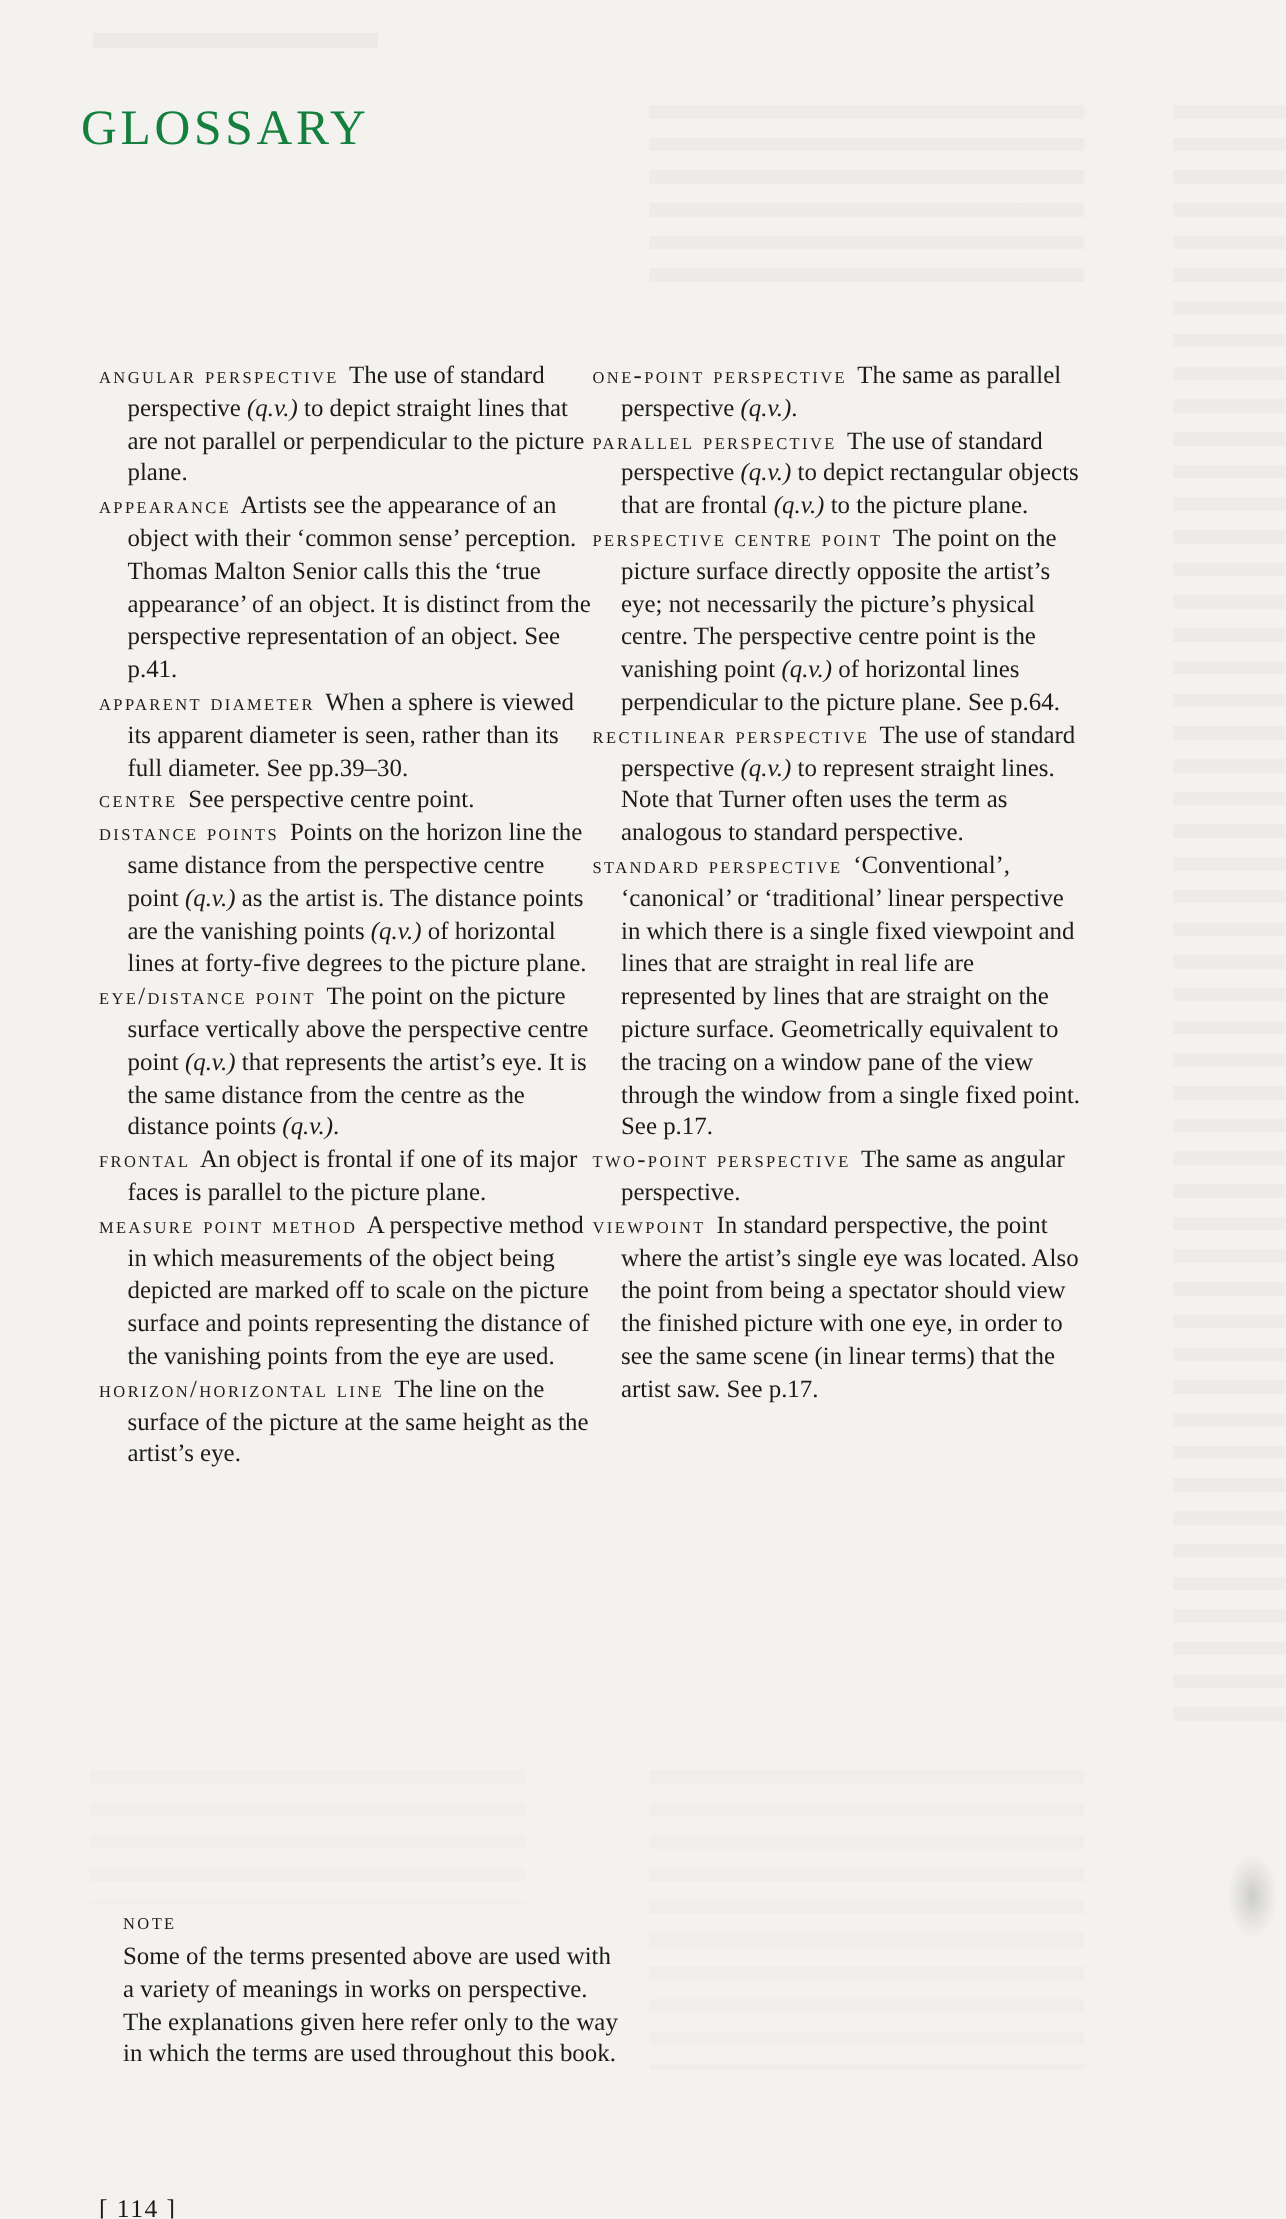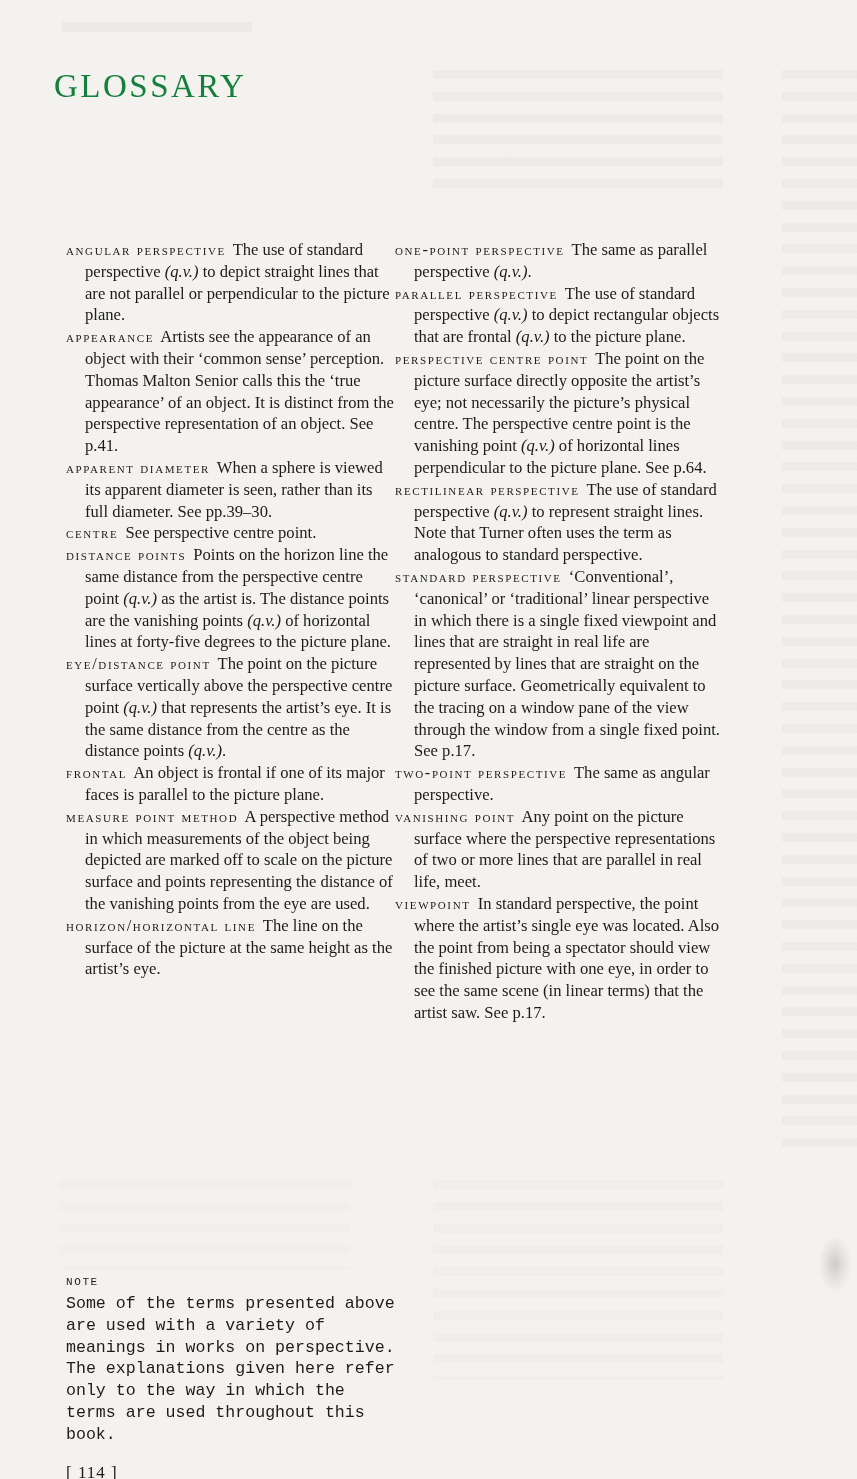--- a/index.html
+++ b/index.html
@@ -84,26 +84,25 @@
     margin-right: 3px;
   }
   .def {
   }
   .qv {
     font-style: italic;
   }
 
   .note {
     position: absolute;
-    left: 66px;
+    left: 82px;
     top: 1273px;
     width: 330px;
     font-size: 16.6px;
     line-height: 21.8px;
-    font-family: Liberation Mono, monospace;
   }
   .note-heading {
     font-variant: small-caps;
     text-transform: lowercase;
     letter-spacing: 1.6px;
     font-size: 15px;
     line-height: 18px;
     margin: 0 0 2px 0;
     font-weight: normal;
   }
@@ -144,21 +143,20 @@
       <p class="entry"><span class="term">measure point method</span> <span class="def"><span>A perspec­tive method in which measurements of the object being depicted are marked off to scale on the picture surface and points representing the distance of the vanishing points from the eye are used.</span></span></p>
       <p class="entry"><span class="term">horizon/horizontal line</span> <span class="def"><span>The line on the surface of the picture at the same height as the artist’s eye.</span></span></p>
     </div>
   <div class="column col-right">
       <p class="entry"><span class="term">one-point perspective</span> <span class="def"><span>The same as parallel perspective </span><span class="qv">(q.v.)</span><span>.</span></span></p>
       <p class="entry"><span class="term">parallel perspective</span> <span class="def"><span>The use of standard perspective </span><span class="qv">(q.v.)</span><span> to depict rectangular objects that are frontal </span><span class="qv">(q.v.)</span><span> to the picture plane.</span></span></p>
       <p class="entry"><span class="term">perspective centre point</span> <span class="def"><span>The point on the picture surface directly opposite the artist’s eye; not necessarily the picture’s physical centre. The per­spective centre point is the vanishing point </span><span class="qv">(q.v.)</span><span> of horizontal lines perpen­dicular to the picture plane. See p.64.</span></span></p>
       <p class="entry"><span class="term">rectilinear perspective</span> <span class="def"><span>The use of standard perspective </span><span class="qv">(q.v.)</span><span> to represent straight lines. Note that Turner often uses the term as analogous to standard perspective.</span></span></p>
       <p class="entry"><span class="term">standard perspective</span> <span class="def"><span>‘Conven­tional’, ‘canonical’ or ‘traditional’ linear perspective in which there is a single fixed viewpoint and lines that are straight in real life are represented by lines that are straight on the picture surface. Geometrically equivalent to the tracing on a window pane of the view through the window from a single fixed point. See p.17.</span></span></p>
       <p class="entry"><span class="term">two-point perspective</span> <span class="def"><span>The same as angular perspective.</span></span></p>
-      <p class="entry"><span class="term">vanishing point</span> <span class="def"><span>Any point on the picture surface where the perspective representations of two or more lines that are parallel in real life, meet.</span></span></p>
       <p class="entry"><span class="term">viewpoint</span> <span class="def"><span>In standard perspective, the point where the artist’s single eye was located. Also the point from being a spectator should view the finished picture with one eye, in order to see the same scene (in linear terms) that the artist saw. See p.17.</span></span></p>
     </div>
 
   <div class="note">
     <h2 class="note-heading">NOTE</h2>
     <p class="note-body">Some of the terms presented above are used with a variety of meanings in works on perspective. The explanations given here refer only to the way in which the terms are used throughout this book.</p>
   </div>
 
   <div class="page-number">[ 114 ]</div>
 </div>

